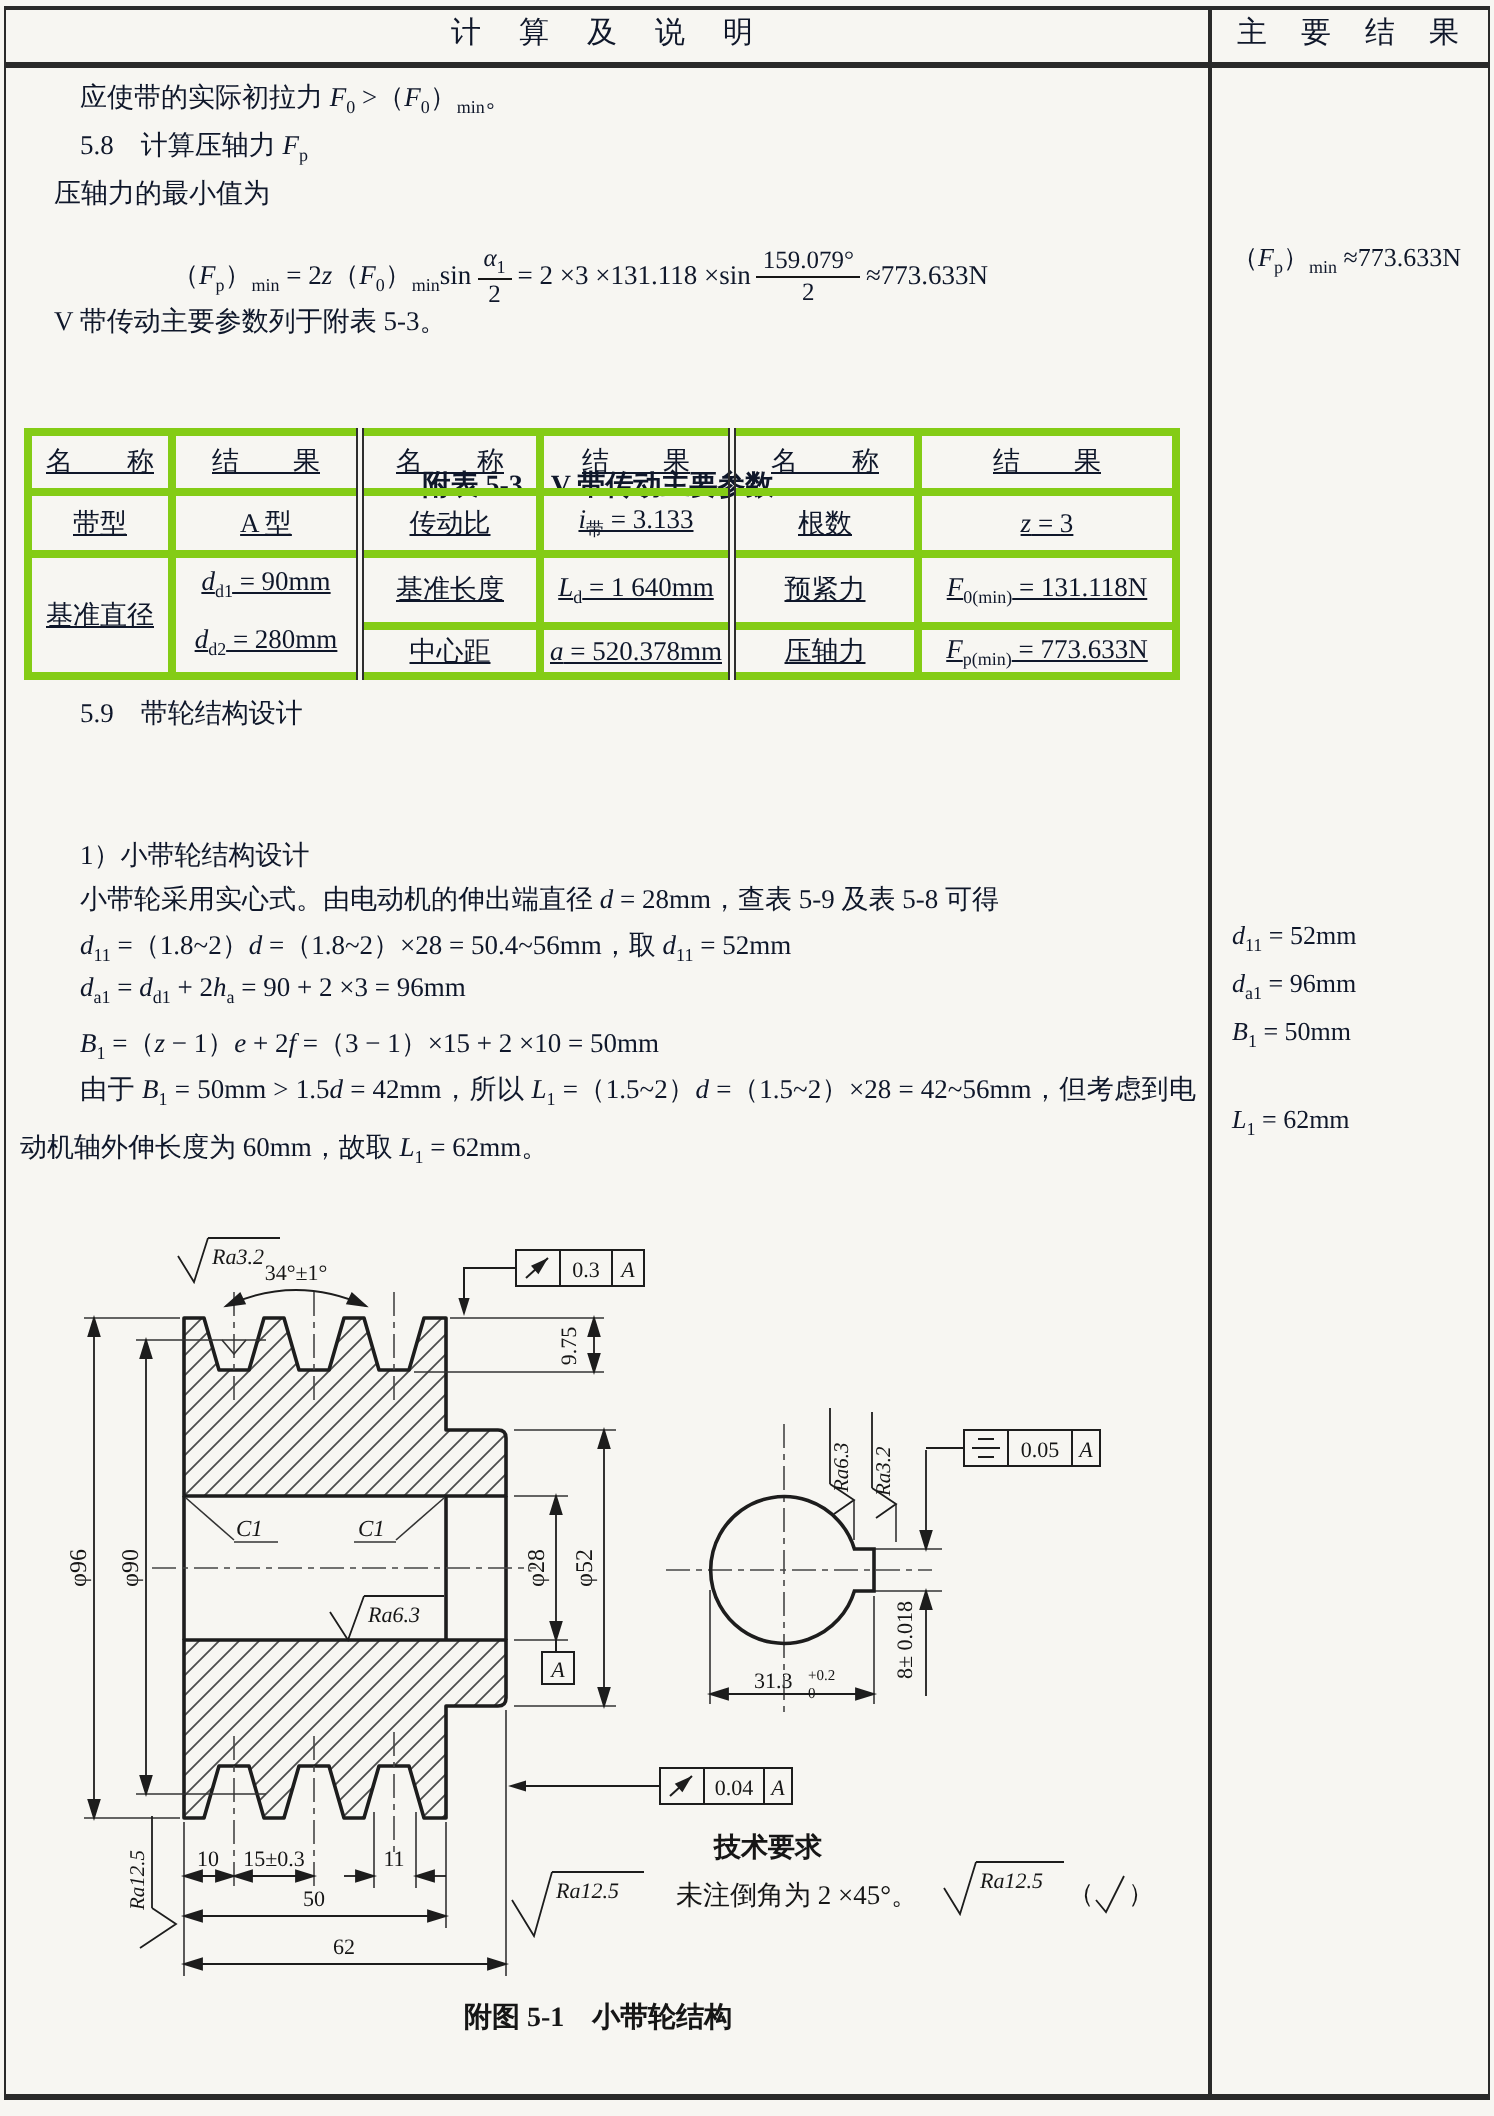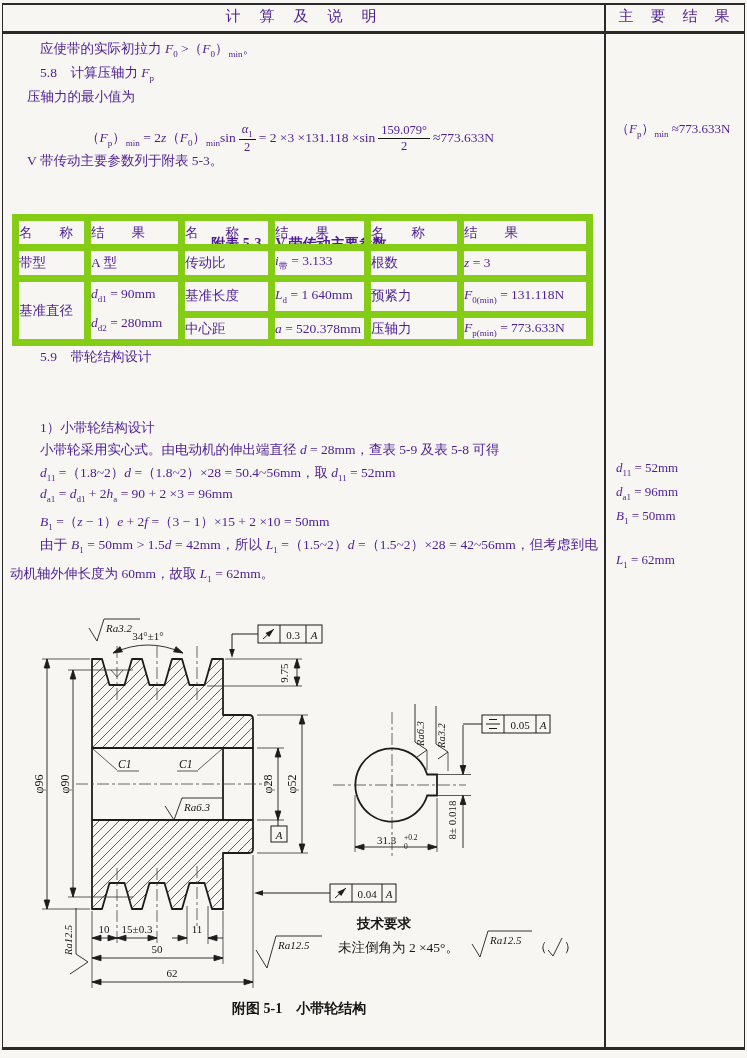--- a/index.html
+++ b/index.html
@@ -1,29 +1,29 @@
 <!DOCTYPE html>
 <html><head>
 <meta charset="utf-8">
 <style>
   html,body{margin:0;padding:0;background:#d8d6d0;}
   .page{position:relative;width:747px;height:1058px;background:#f7f6f2;overflow:hidden;
-        font-family:"Liberation Serif","DejaVu Serif",serif;color:#4c1d95;}
+        font-family:"Liberation Serif","DejaVu Serif",serif;color:#0f172a;}
   .hline,.vline{position:absolute;background:#2a2a2a;}
   .t{position:absolute;font-size:13.5px;line-height:22px;white-space:nowrap;}
   .wrap{white-space:normal;width:588px;text-align:justify;word-break:break-all;line-height:24px;}
   sub{font-size:9px;}
   .hdr{position:absolute;top:7px;font-size:15px;letter-spacing:2px;white-space:nowrap;}
   .formula{position:absolute;left:86px;top:106px;display:flex;align-items:center;font-size:13.5px;white-space:nowrap;}
   .frac{display:inline-block;text-align:center;vertical-align:middle;margin:16px 3px;font-size:12.5px;}
   .frac .num{display:block;border-bottom:1px solid #161616;padding:0 3px;}
   .frac .den{display:block;}
   table.ptable{position:absolute;left:12px;top:214px;border-collapse:collapse;table-layout:fixed;
         font-size:13.5px;border-top:2.5px solid #2a2a2a;border-bottom:2.5px solid #2a2a2a;}
-  table.ptable td{border:7px solid #84cc16;padding:0;overflow:hidden;}
+  table.ptable td{border:4px solid #84cc16;text-align:center;padding:0;overflow:hidden;text-decoration:underline;}
   table.ptable td.dbl{border-right:4px double #2e2e2e;}
   .res{position:absolute;left:616px;font-size:13px;white-space:nowrap;}
   svg text{font-family:"Liberation Serif","DejaVu Serif",serif;fill:#161616;}
   .ttl{font-weight:bold;}
 </style>
 </head>
 <body>
 
 <div class="page">
 

